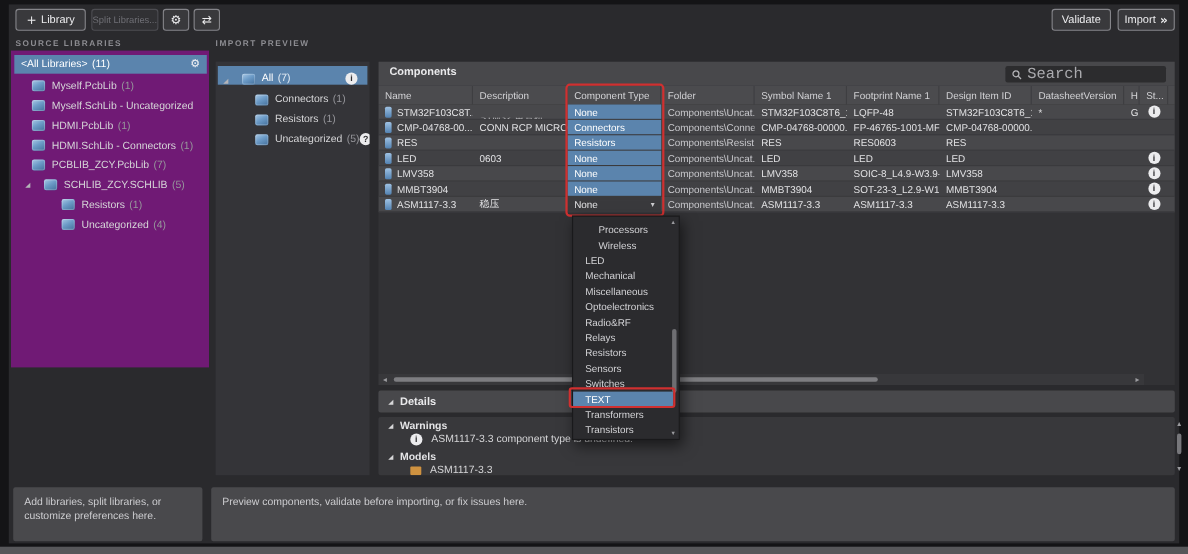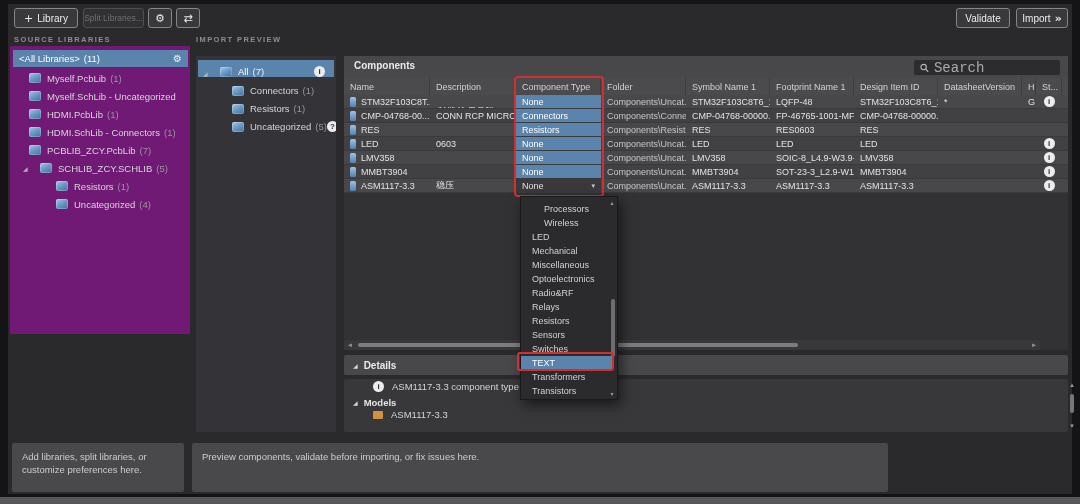--- a/index.html
+++ b/index.html
@@ -110,21 +110,21 @@
 
   
   .red-box { position:absolute; border:2px solid var(--red,#d03030); border-radius:4px; pointer-events:none; }
   #red-col  { left:514px; top:76px;  width:90px; height:121px; z-index:15; }
   #red-text { left:517px; top:352px; width:97px; height:19px;  z-index:25; border-radius:3px; }
 
   
   .hint { position:absolute; top:443px; height:49px; background:#49494c; border-radius:2px; padding:7px 10px;
           font-size:9.5px; color:#cdcdd0; line-height:1.4; }
   #hint-left  { left:12px;  width:172px; }
-  #hint-right { left:192px; width:696px; }
+  #hint-right { left:192px; width:876px; }
 
   #bottom-bar { position:absolute; left:0; top:497px; width:1080px; height:7px; background:#57575a; }
 </style>
 </head>
 <body>
 
 <div class="stage">
   <div class="window"></div>
 
   <div class="tbtn" id="btn-library">
@@ -394,20 +394,24 @@
       <span class="scroll-arrow right">▸</span>
     </div>
   </div>
 
   <div id="details-bar">
     <span class="tri">◢</span>
     <span>Details</span>
   </div>
 
   <div id="issues-panel">
+    <div class="issue-head">
+      <span class="tri">◢</span>
+      <span>Warnings</span>
+    </div>
     <div class="issue-row">
       <span class="icircle">i</span>
       <span>ASM1117-3.3 component type is undefined.</span>
     </div>
     <div class="issue-head">
       <span class="tri">◢</span>
       <span>Models</span>
     </div>
     <div class="issue-row">
       <span class="model-icon"></span>

